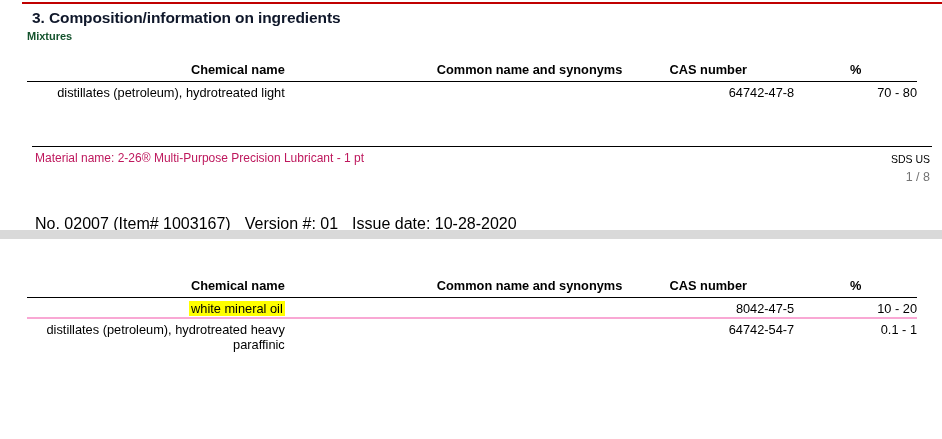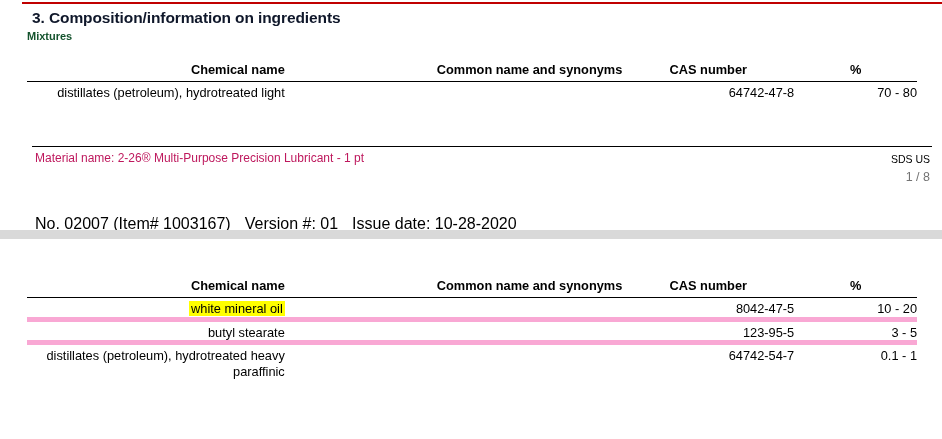--- a/index.html
+++ b/index.html
@@ -71,21 +71,21 @@
   .col-chem   { width: 252px; padding-left: 14px !important; }
   .col-common { width: 330px; }
   .col-cas    { width: 168px; text-align: center; }
   .col-pct    { width: 120px; text-align: center; }
 
   .ing-table th.col-common { text-align: right; }
   .ing-table th.col-cas    { text-align: center; }
   .ing-table th.col-pct    { text-align: center; }
 
   .row-rule td {
-    border-bottom: 5px solid #f9a8d4;
+    border-bottom: 2px solid #f9a8d4;
   }
   .hl {
     background: #ffff00;
     padding: 0 2px;
   }
 
   
   .footer-rule {
     position: absolute;
     left: 32px;
@@ -193,26 +193,20 @@
         <th class="col-pct">%</th>
       </tr>
     </thead>
     <tbody>
       <tr class="row-rule">
         <td class="col-chem"><span class="hl">white mineral oil</span></td>
         <td class="col-common"></td>
         <td class="col-cas">8042-47-5</td>
         <td class="col-pct">10 - 20</td>
       </tr>
-      <tr class="row-rule">
-        <td class="col-chem">butyl stearate</td>
-        <td class="col-common"></td>
-        <td class="col-cas">123-95-5</td>
-        <td class="col-pct">3 - 5</td>
-      </tr>
       <tr>
         <td class="col-chem">distillates (petroleum), hydrotreated heavy paraffinic</td>
         <td class="col-common"></td>
         <td class="col-cas">64742-54-7</td>
         <td class="col-pct">0.1 - 1</td>
       </tr>
     </tbody>
   </table>
 
 

